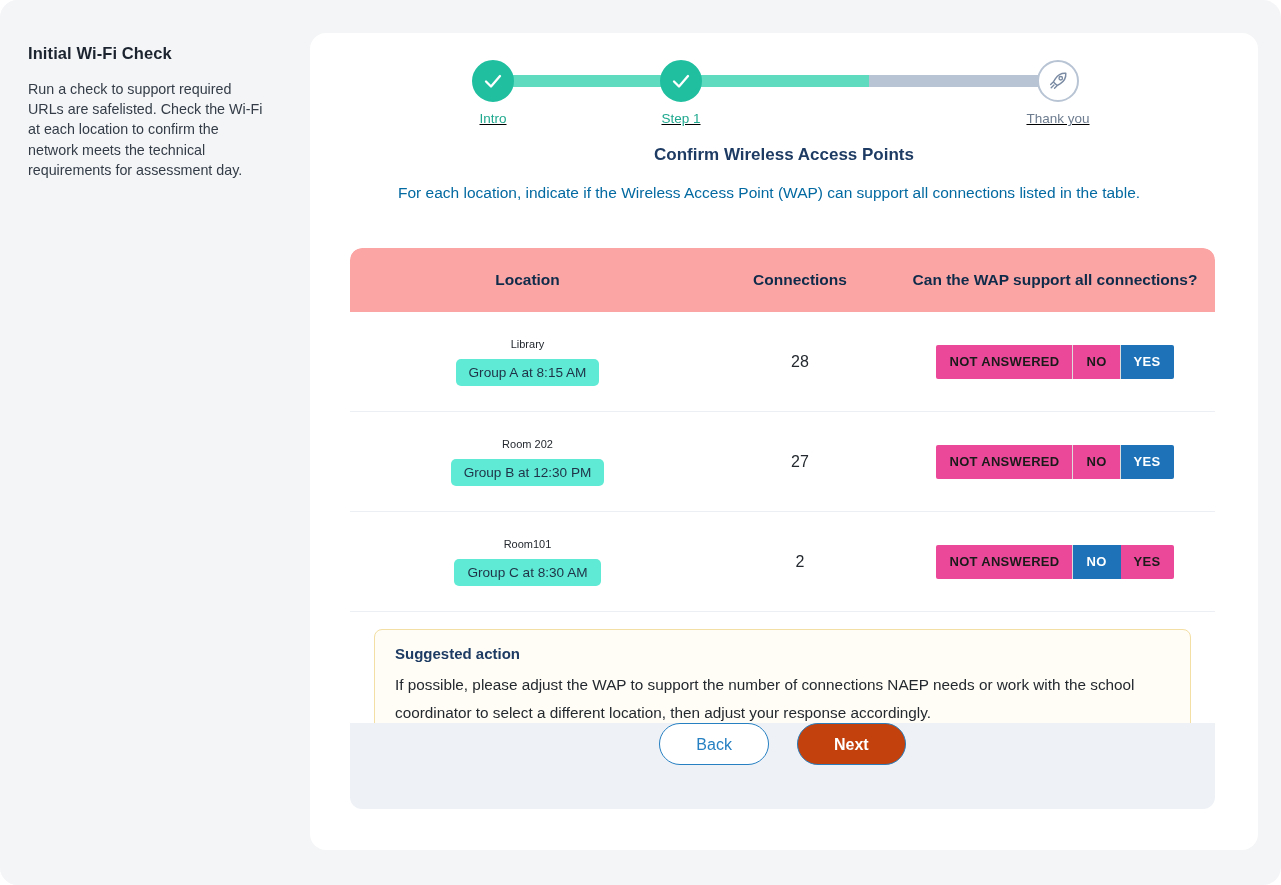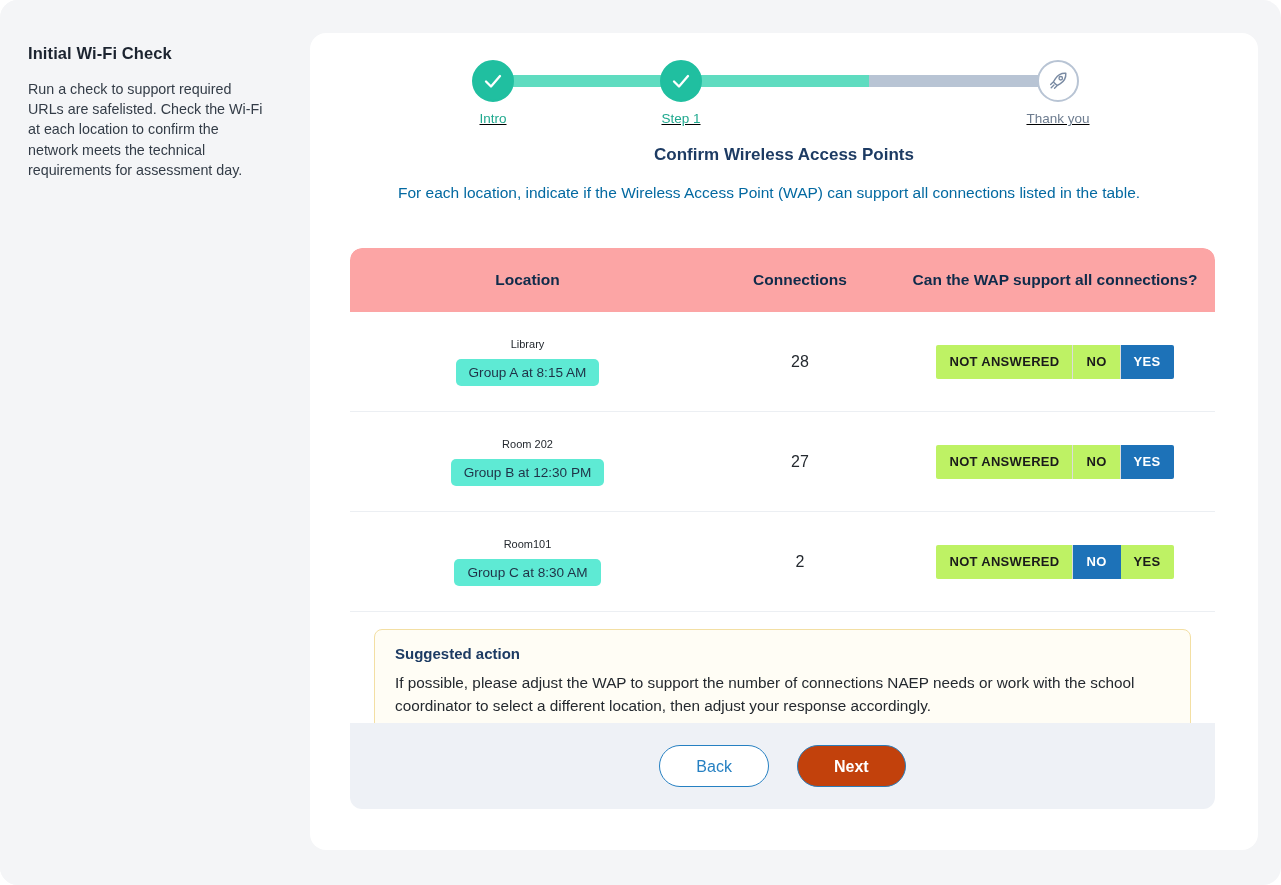--- a/index.html
+++ b/index.html
@@ -192,21 +192,21 @@
     border-radius: 2px;
     overflow: hidden;
   }
   .tg-btn {
     font-size: 13px;
     font-weight: bold;
     letter-spacing: 0.3px;
     padding: 0 13px;
     height: 34px;
     line-height: 34px;
-    background: #bef264;
+    background: #ec4899;
     color: #1b1b1b;
     border-right: 1px solid #dcdcdc;
     cursor: pointer;
     user-select: none;
   }
   .tg-btn:last-child { border-right: none; }
   .tg-btn.sel {
     background: #1d72b8;
     color: #ffffff;
     border-right-color: #1d72b8;
@@ -221,35 +221,34 @@
     padding: 15px 20px 18px 20px;
   }
   .suggest-title {
     font-size: 15px;
     font-weight: bold;
     color: #1d3b63;
     margin-bottom: 9px;
   }
   .suggest-body {
     font-size: 15.3px;
-    line-height: 23px;
+    line-height: 28px;
     color: #24292f;
   }
 
   
   .footer {
     position: absolute;
     left: 40px;
     top: 690px;
     width: 865px;
     height: 86px;
     background: #eef1f6;
     border-radius: 0 0 12px 12px;
     display: flex;
-    align-items: center;
     justify-content: center;
     gap: 28px;
   }
   .btn {
     font-size: 16px;
     border-radius: 22px;
     height: 42px;
     line-height: 42px;
     padding: 0 36px;
     cursor: pointer;

